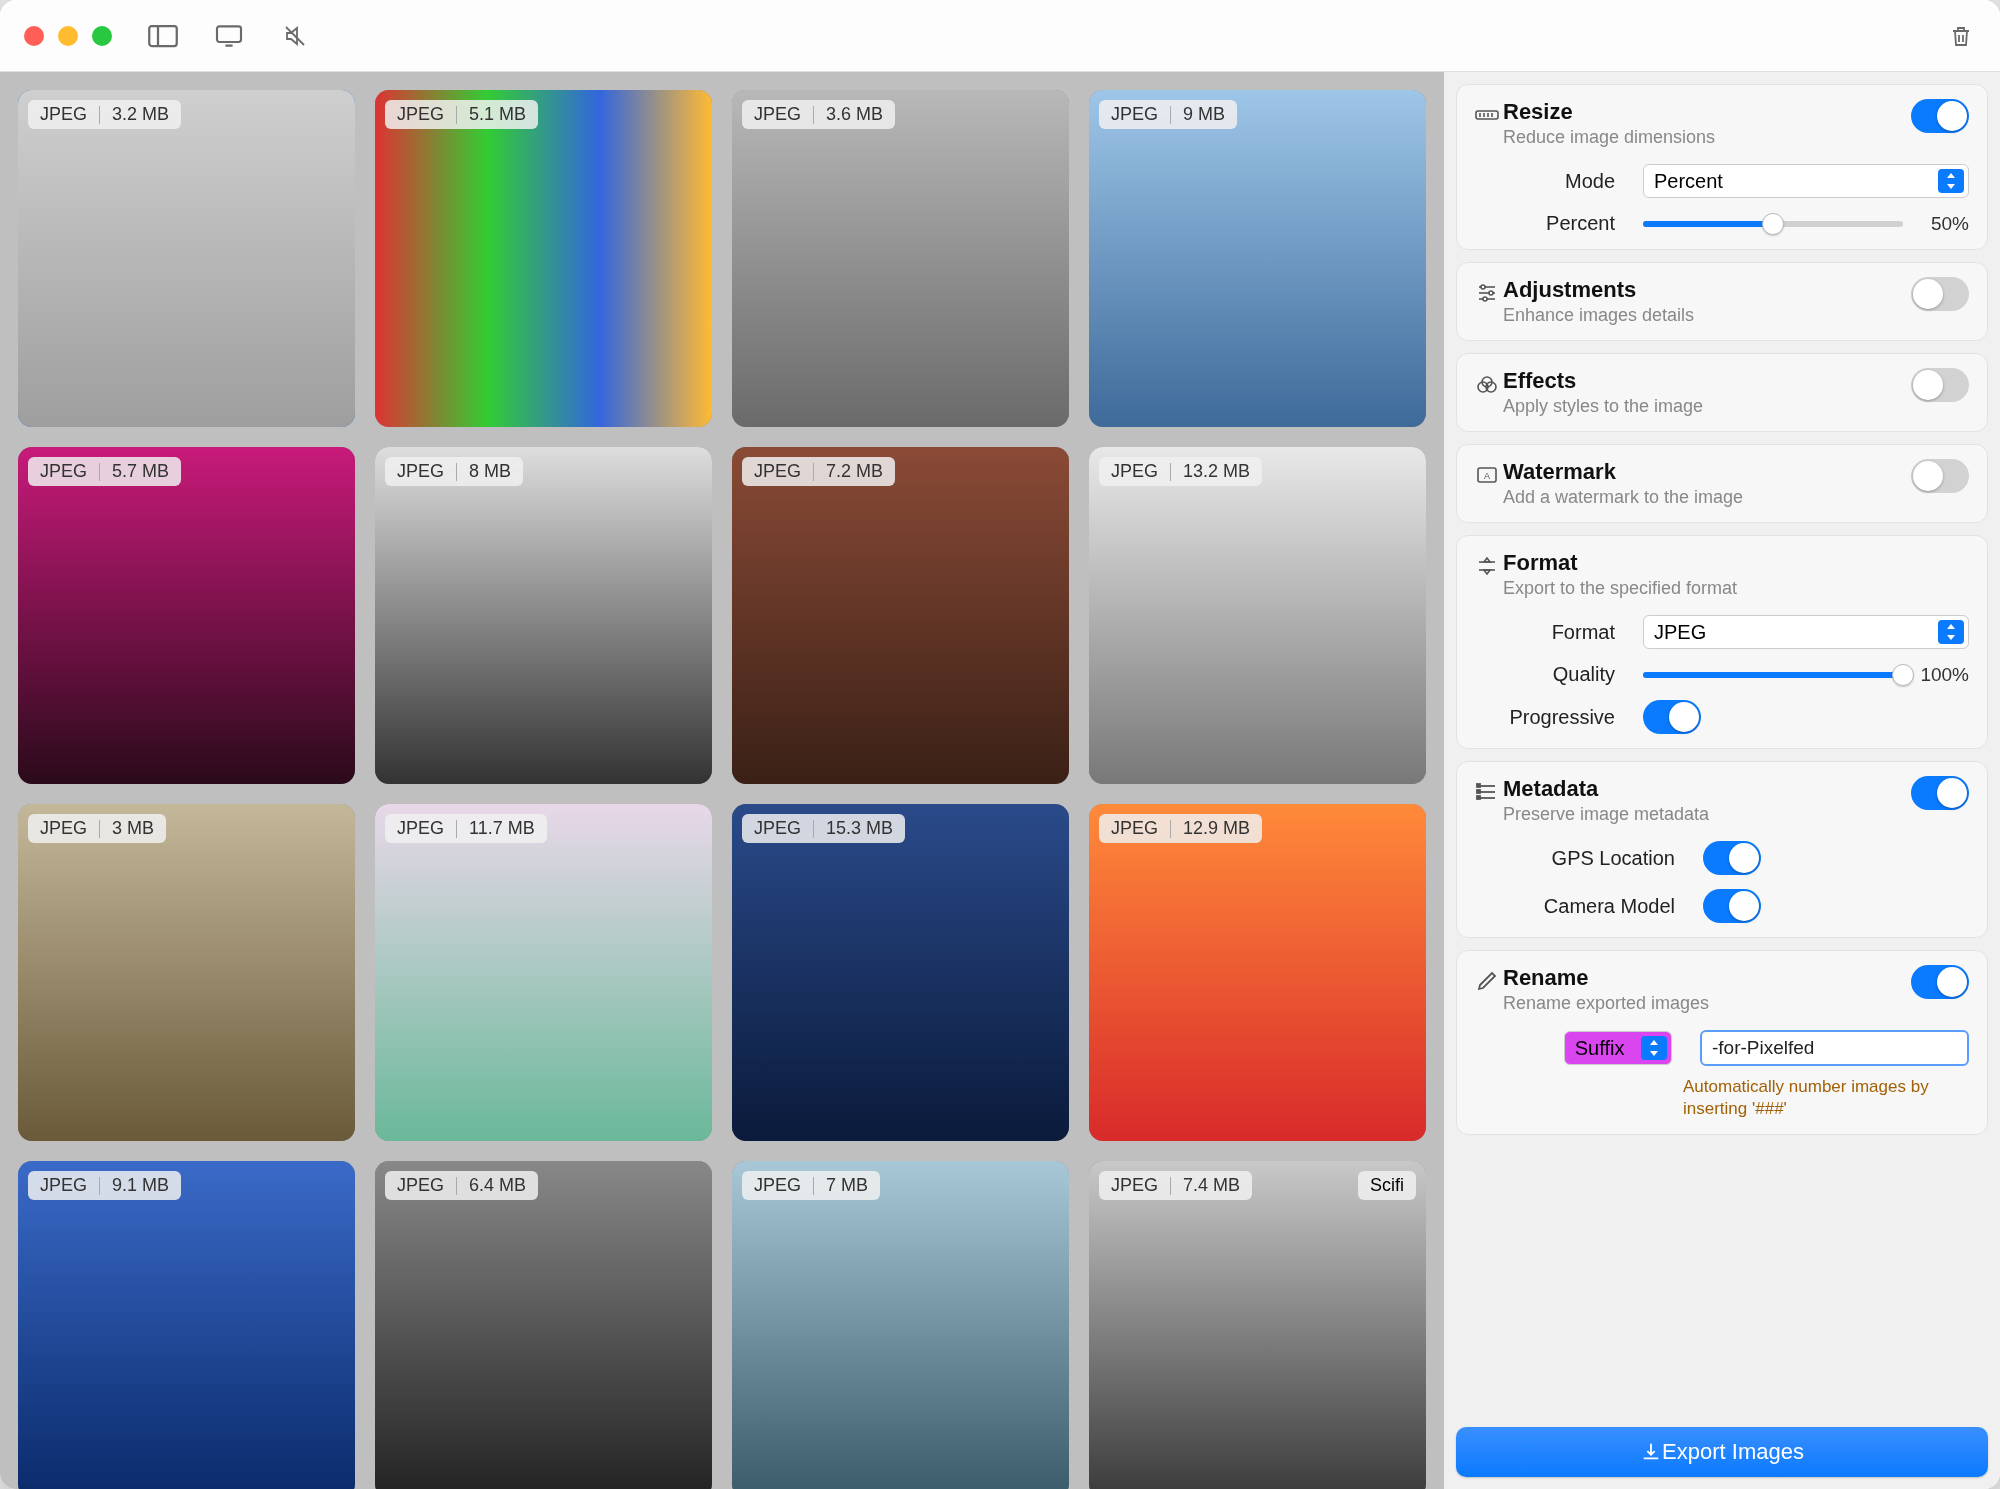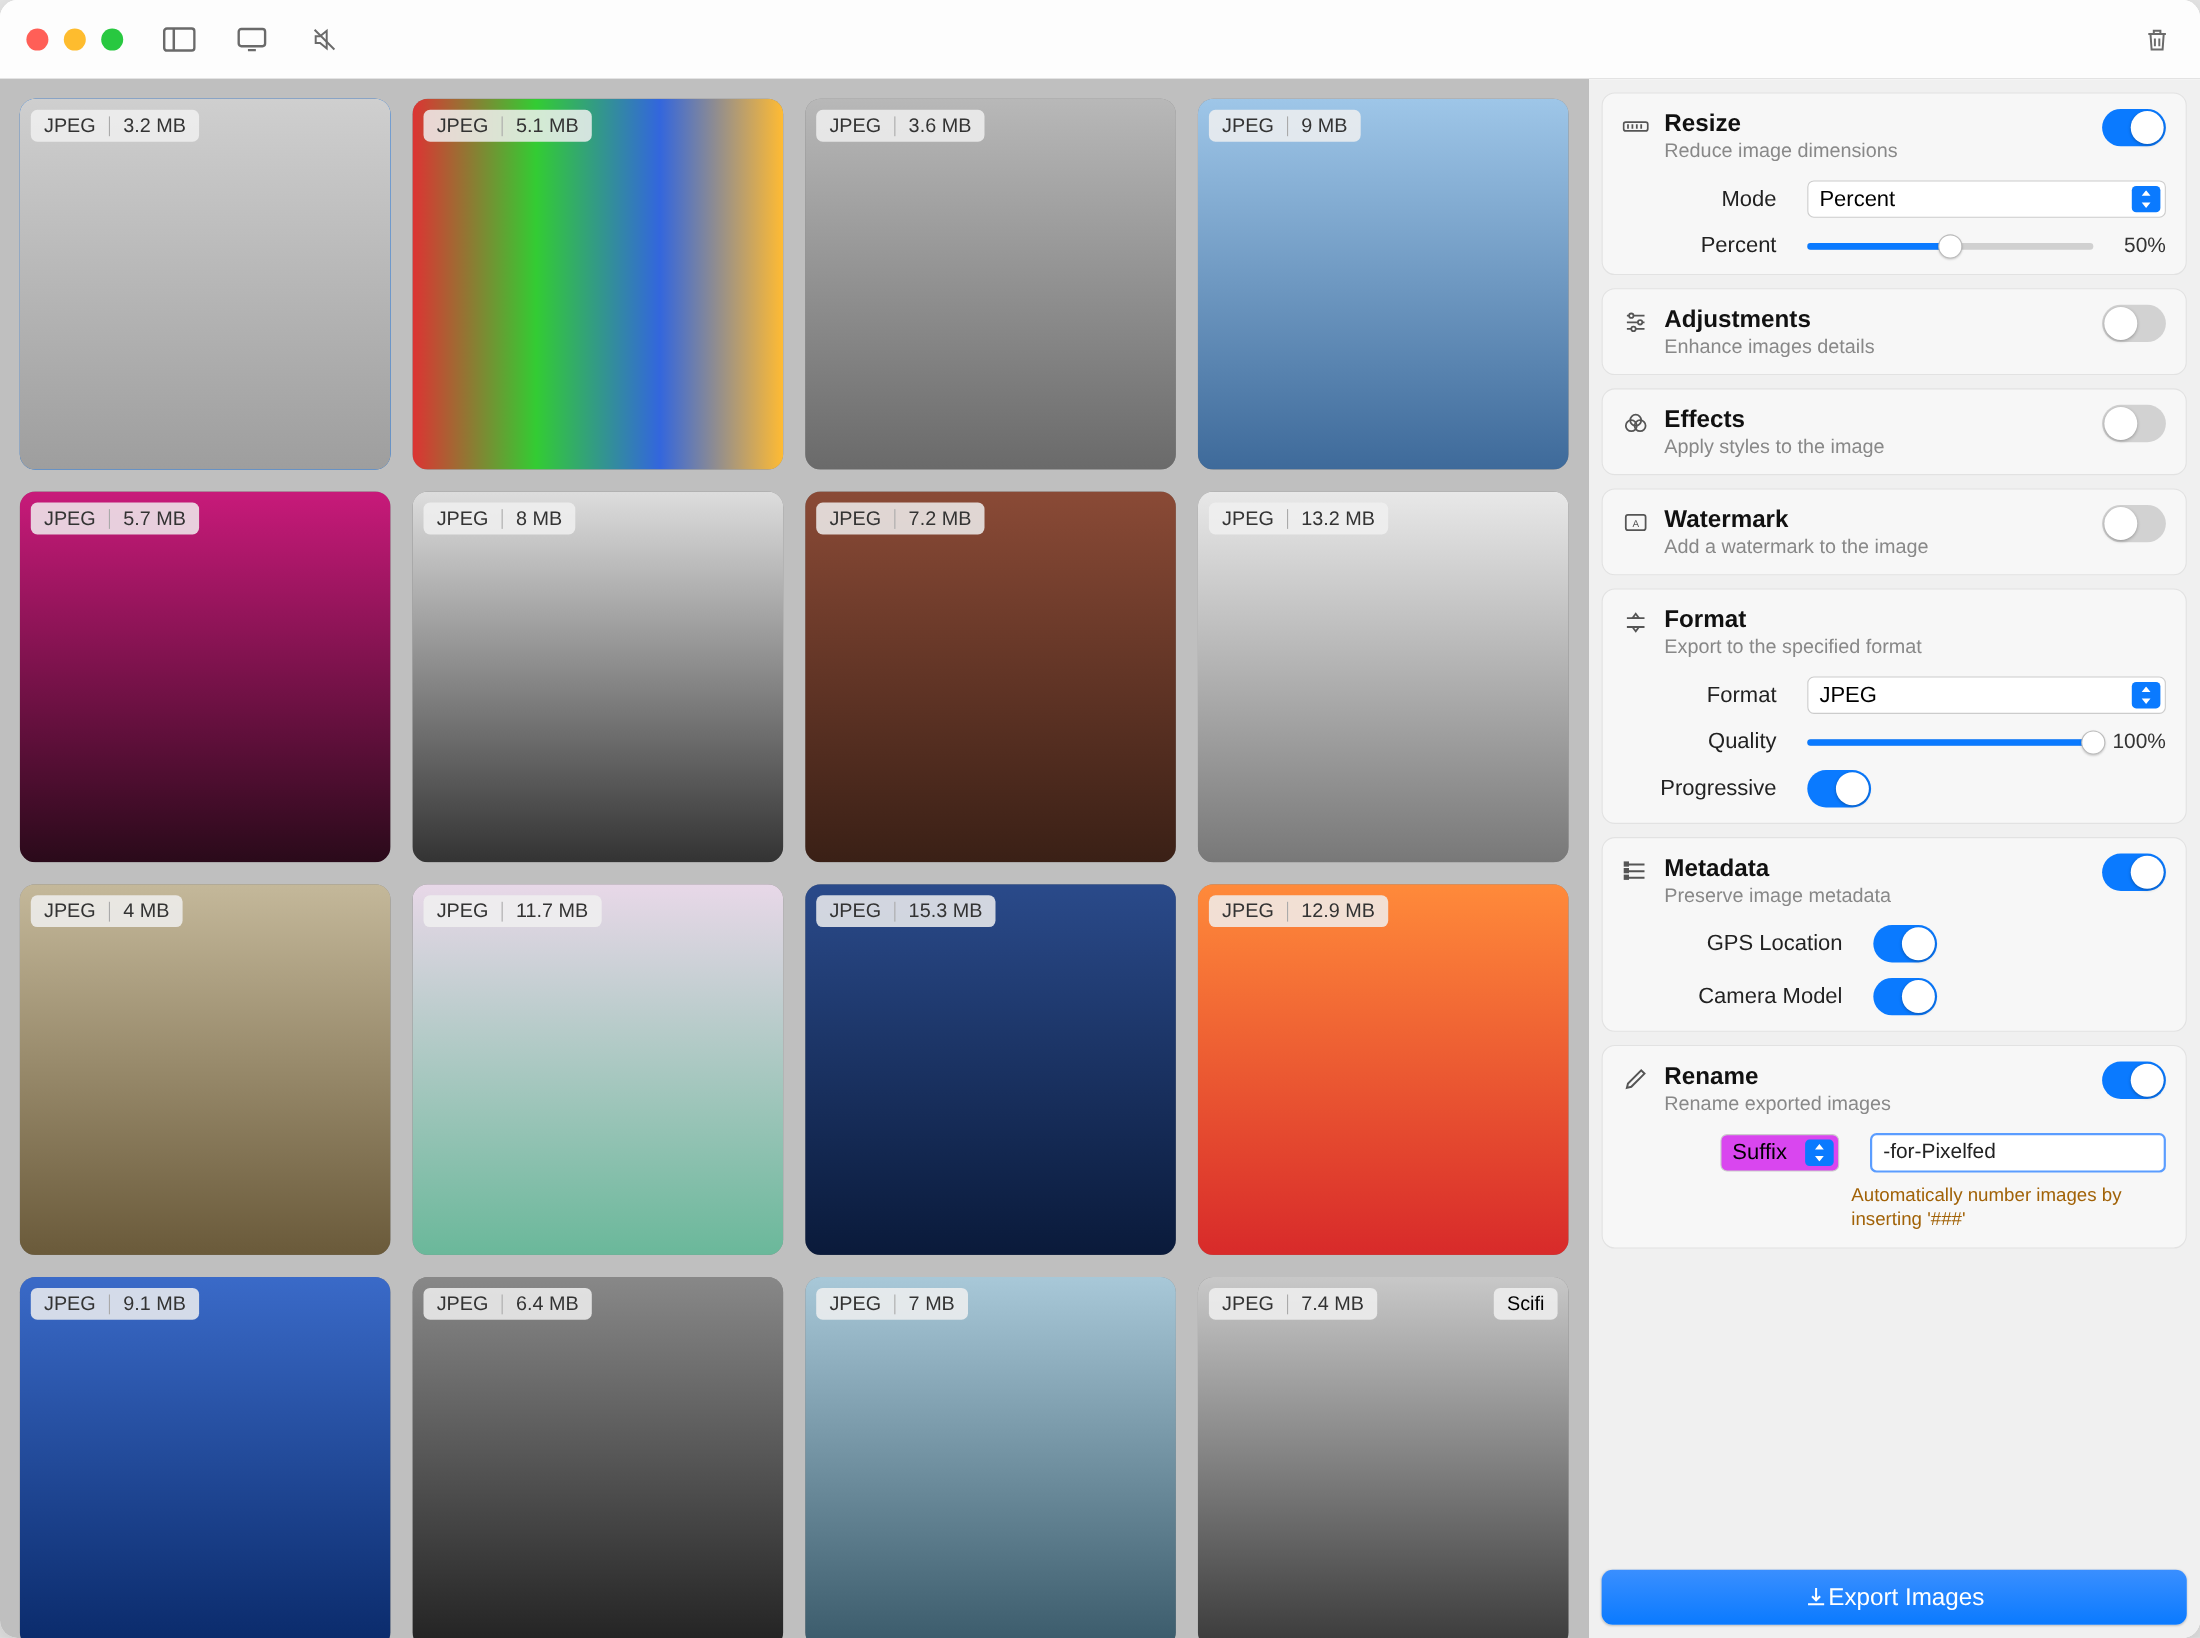--- a/index.html
+++ b/index.html
@@ -99,21 +99,21 @@
   flex-direction: column;
   overflow: hidden;
 }
 .side-scroll { flex:1; overflow:auto; padding: 12px; display:flex; flex-direction:column; gap:12px; }
 .card {
   background: #f7f7f7;
   border: 1px solid #e2e2e2;
   border-radius: 12px;
   padding: 14px 18px;
 }
-.card-header { display:flex; align-items:flex-start; gap:14px; }
+.card-header { display:flex; align-items:flex-start; gap:4px; }
 .card-icon { width: 24px; height:24px; color:#555; margin-top:4px; flex-shrink:0; display:flex; align-items:center; justify-content:center; }
 .card-titles { flex:1; }
 .card-title { font-weight:600; font-size:22px; color:#111; }
 .card-sub { font-size:18px; color:#888; margin-top:2px; }
 .toggle {
   width: 58px; height:34px; border-radius:17px; background:#d2d2d2; position:relative; flex-shrink:0;
 }
 .toggle.on { background:#0a7aff; }
 .toggle .knob { position:absolute; width:30px; height:30px; border-radius:50%; background:#fff; top:2px; left:2px; box-shadow:0 1px 3px rgba(0,0,0,0.3); }
 .toggle.on .knob { left:26px; }
@@ -253,21 +253,21 @@
               <span>JPEG</span>
               <span class="sep"></span>
               <span>13.2 MB</span>
             </div>
           </div>
           <div class="thumb">
             <div class="thumb-bg" style="background: linear-gradient(rgb(196, 184, 154), rgb(106, 90, 58));"></div>
             <div class="badge">
               <span>JPEG</span>
               <span class="sep"></span>
-              <span>4 MB</span>
+              <span>3 MB</span>
             </div>
           </div>
           <div class="thumb">
             <div class="thumb-bg" style="background: linear-gradient(rgb(232, 216, 232), rgb(106, 184, 154));"></div>
             <div class="badge">
               <span>JPEG</span>
               <span class="sep"></span>
               <span>11.7 MB</span>
             </div>
           </div>

